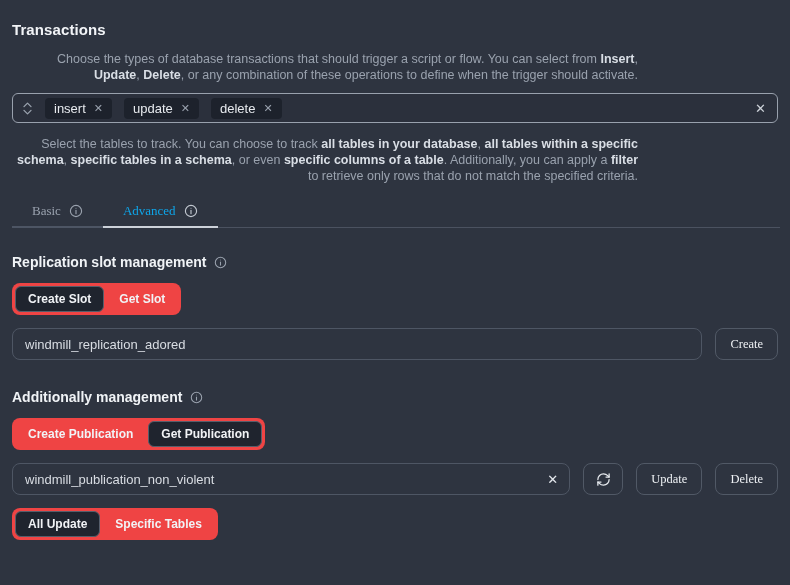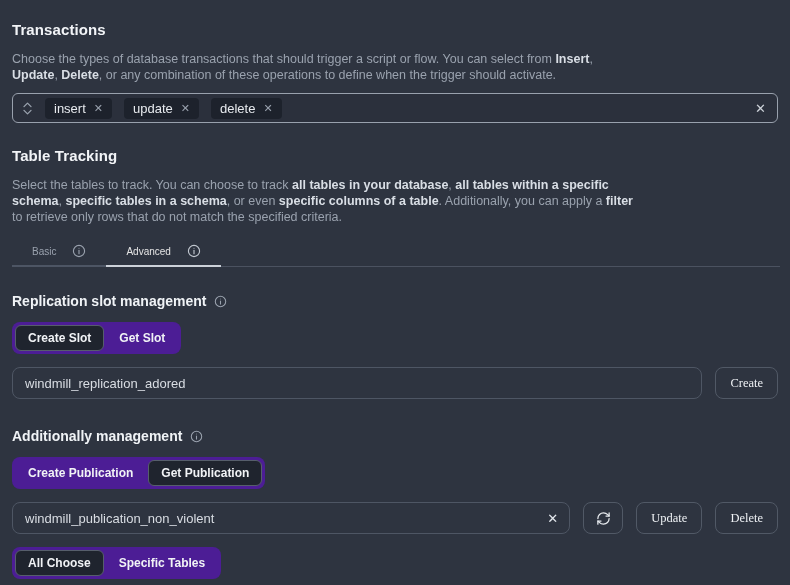--- a/index.html
+++ b/index.html
@@ -12,21 +12,21 @@
   }
   .page { padding:12px 12px 0 12px; width:650px; height:585px; }
 
   h1.section-title {
     font-size:15px; font-weight:700; color:#f2f4f7;
     margin-top:9px; letter-spacing:.1px;
   }
   h1.section-title.gap { margin-top:24px; }
 
   p.desc {
-    margin-top:13px; font-size:12.5px; line-height:16px; color:#9aa2ae;
+    margin-top:13px; font-size:12.5px; line-height:16px; color:#9aa2ae;text-align:right;
   }
   p.desc .b { font-weight:700; color:#d9dee5; }
 
   
   .multiselect {
     margin-top:10px; height:30px; width:766px;
     background:#2b303c;
     border:1px solid #99a1ad; border-radius:6px;
     display:flex; align-items:center; gap:12px;
     padding:0 34px 0 9px; position:relative;
@@ -46,39 +46,39 @@
     background:none; border:none; color:#ced3da; font-size:13px; cursor:pointer;
     font-family:inherit; line-height:1;
   }
 
   
   .tabs {
     margin-top:16px; display:flex; align-items:flex-end;
     border-bottom:1px solid #4b5260; width:768px;
   }
   .tab {
-    display:flex; align-items:center; justify-content:center; gap:16px;
-    font-size:10px; color:#9aa2ae; padding:3px 20px 7px 20px;
-    margin-bottom:-1px; border-bottom:2px solid #4d5564; cursor:pointer;
-  }
-  .tab.active { color:#e5e5e5; border-bottom-color:#ccd1d9; font-weight:500;align-items:center; }
+    display:flex; align-items:center; justify-content:center; gap:8px;
+    font-size:13px; color:#9aa2ae; padding:3px 20px 7px 20px;
+    margin-bottom:-1px; border-bottom:2px solid #4d5564; cursor:pointer;font-family:Liberation Serif, serif;
+  }
+  .tab.active { color:#0ea5e9; border-bottom-color:#ccd1d9; font-weight:500;align-items:center; }
   .info-icon { display:inline-flex; flex:0 0 auto; }
 
   
   h2.subhead {
     font-size:14px; font-weight:700; color:#f0f3f6;
     display:flex; align-items:center; gap:8px;
   }
   h2.subhead.first { margin-top:26px; }
   h2.subhead.second { margin-top:29px; }
 
   
   .toggle {
     margin-top:13px; display:inline-flex; align-items:center;
-    background:#4c1d95; border-radius:8px; padding:3px; gap:2px;
+    background:#ef4444; border-radius:8px; padding:3px; gap:2px;
   }
   .toggle .opt {
     padding:5px 12px; font-size:12px; font-weight:600; color:#f1f3f6;
     border-radius:6px; border:1px solid transparent; cursor:pointer; white-space:nowrap;
   }
   .toggle .opt.selected { background:#1f242e; border-color:#565e6b; }
 
   
   .row { margin-top:13px; display:flex; gap:13px; width:766px; }
   .text-input {
@@ -130,21 +130,20 @@
       <button class="tag-x">✕</button>
     </span>
     <span class="tag">
       <span>delete</span>
       <button class="tag-x">✕</button>
     </span>
     <button class="ms-clear">✕</button>
   </div>
 
   
-  <h1 class="section-title gap">Table Tracking</h1>
   <p class="desc"><span>Select the tables to track. You can choose to track </span><span class="b">all tables in your database</span><span>, </span><span class="b">all tables within a specific schema</span><span>, </span><span class="b">specific tables in a schema</span><span>, or even </span><span class="b">specific columns of a table</span><span>. Additionally, you can apply a </span><span class="b">filter</span><span> to retrieve only rows that do not match the specified criteria.</span></p>
 
   <div class="tabs">
     <div class="tab">
       <span>Basic</span>
       <span class="info-icon">
         <svg width="14" height="14" viewBox="0 0 16 16" fill="none" stroke="#9aa2ae" stroke-width="1.3">
           <circle cx="8" cy="8" r="6.4"></circle>
           <line x1="8" y1="7.3" x2="8" y2="11.2" stroke-linecap="round"></line>
           <circle cx="8" cy="4.9" r="0.6" fill="#9aa2ae" stroke="none"></circle>
@@ -215,17 +214,17 @@
           <path d="M21 12a9 9 0 0 1-9 9 9.75 9.75 0 0 1-6.74-2.74L3 16"></path>
           <path d="M8 16H3v5"></path>
         </svg>
       </span>
     </button>
     <button class="btn">Update</button>
     <button class="btn">Delete</button>
   </div>
 
   <div class="toggle">
-    <div class="opt selected">All Choose</div>
+    <div class="opt selected">All Update</div>
     <div class="opt">Specific Tables</div>
   </div>
 
 </div>
 
 </body></html>

